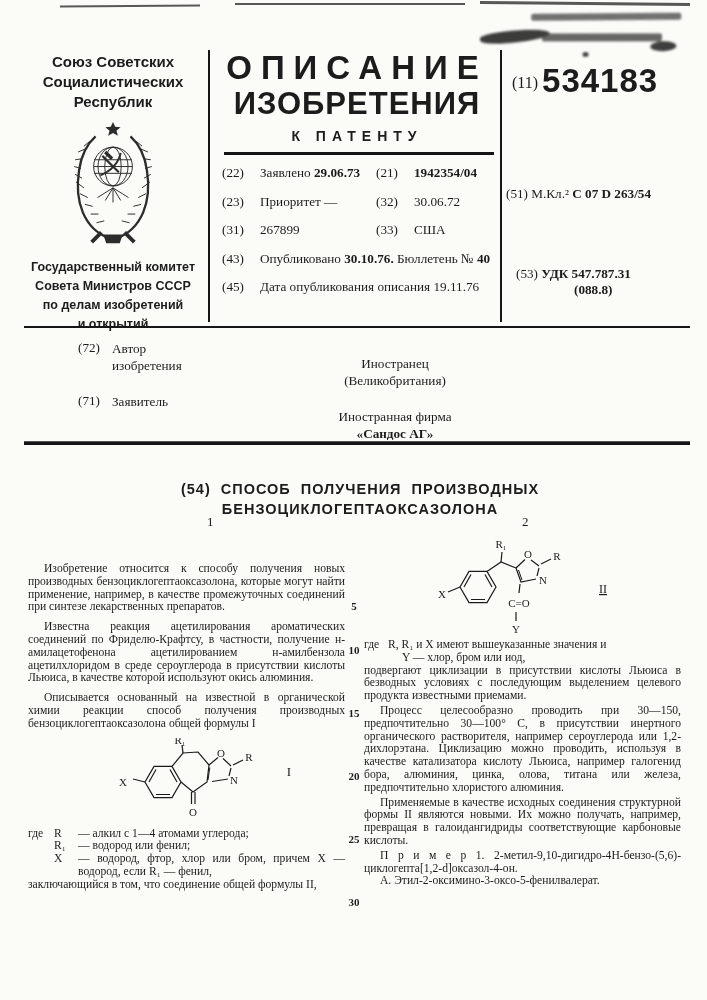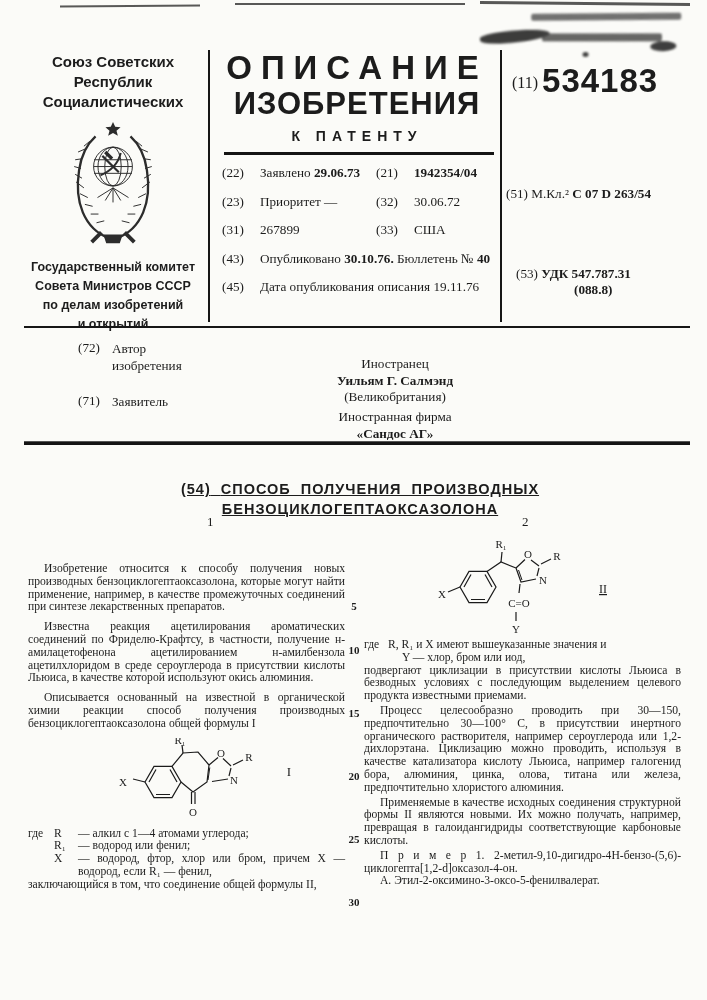--- a/index.html
+++ b/index.html
@@ -44,21 +44,21 @@
   
   .hr1{position:absolute;left:24px;top:326px;width:666px;height:2px;background:#161616;}
   .hr2{position:absolute;left:24px;top:441px;width:666px;height:3px;background:#141414;border-top:1px solid #555;}
   
   .party{position:absolute;font-size:13.2px;}
   .party .code{position:absolute;left:0;top:0;}
   .party .lbl{position:absolute;left:34px;top:0;line-height:17px;}
   .party .val{position:absolute;left:172px;top:16px;width:290px;text-align:center;line-height:16.5px;}
   
   .title54{position:absolute;left:140px;top:479px;width:440px;text-align:center;
-    font-family:"Liberation Sans",sans-serif;font-weight:bold;font-size:14.5px;letter-spacing:1px;word-spacing:5px;line-height:20px;text-decoration:underline;}
+    font-family:"Liberation Sans",sans-serif;font-weight:bold;font-size:14.5px;letter-spacing:1px;word-spacing:5px;line-height:20px;}
   .colmark{position:absolute;font-size:13px;}
   
   .bcol{position:absolute;top:531px;width:317px;font-size:11.6px;line-height:12.8px;text-align:justify;}
   .bcol p{margin:0 0 7px;text-indent:16px;}
   .bcol p.noind{text-indent:0;margin-bottom:0;}
   .lnum{position:absolute;width:20px;text-align:center;font-weight:bold;font-size:11px;}
   .formula{display:block;margin:4px auto 2px;}
   .wrow{display:flex;text-align:left;}
   .wgde{width:26px;flex:none;}
   .wsym{width:24px;flex:none;}
@@ -80,22 +80,22 @@
   <div class="stamp">
     <div class="s1"></div>
       <div class="s2"></div>
       <div class="s3"></div>
       <div class="s4"></div>
       <div class="s5"></div>
   </div>
 
   <div class="m-left">
     <div class="cl">Союз Советских</div>
+    <div class="cl">Социалистических</div>
     <div class="cl">Республик</div>
-    <div class="cl">Социалистических</div>
     <svg class="emblem" width="98" height="128" viewBox="0 0 100 132">
       <g stroke="#2c2c2c" fill="none" stroke-width="1">
         <path d="M50 2 l2.3 5 5.5.4-4.2 3.6 1.4 5.3-5-2.9-5 2.9 1.4-5.3-4.2-3.6 5.5-.4z" fill="#2c2c2c" stroke="none"></path>
         <circle cx="50" cy="48" r="20"></circle>
         <ellipse cx="50" cy="48" rx="8.5" ry="20"></ellipse>
         <ellipse cx="50" cy="48" rx="15.5" ry="20"></ellipse>
         <path d="M30.5 41 h39 M30 48 h40 M30.5 55 h39"></path>
         <path d="M37 57 Q54 50 58 34" stroke-width="2"></path>
         <path d="M39 37 L56 54" stroke-width="2.2"></path>
         <path d="M42 33 l7 7" stroke-width="3.4"></path>
@@ -167,21 +167,20 @@
   <div class="hr1"></div>
 
   <div class="party" style="left:78px;top:340px;width:560px;">
     <span class="code">(72)</span>
     <span class="lbl">
       <div>Автор</div>
       <div>изобретения</div>
     </span>
     <span class="val">
       <div>Иностранец</div>
-      <div class="bd">Уильям Г. Салмэнд</div>
       <div>(Великобритания)</div>
     </span>
   </div>
   <div class="party" style="left:78px;top:393px;width:560px;">
     <span class="code">(71)</span>
     <span class="lbl">Заявитель</span>
     <span class="val">
       <div>Иностранная фирма</div>
       <div class="bd">«Сандос АГ»</div>
     </span>

